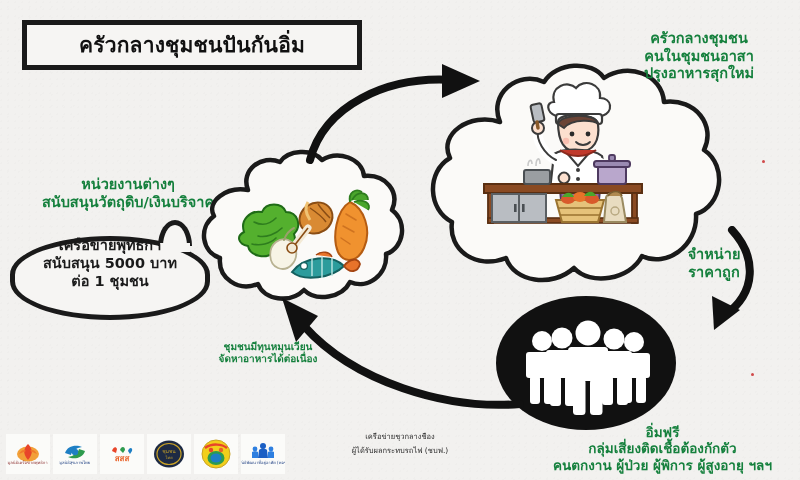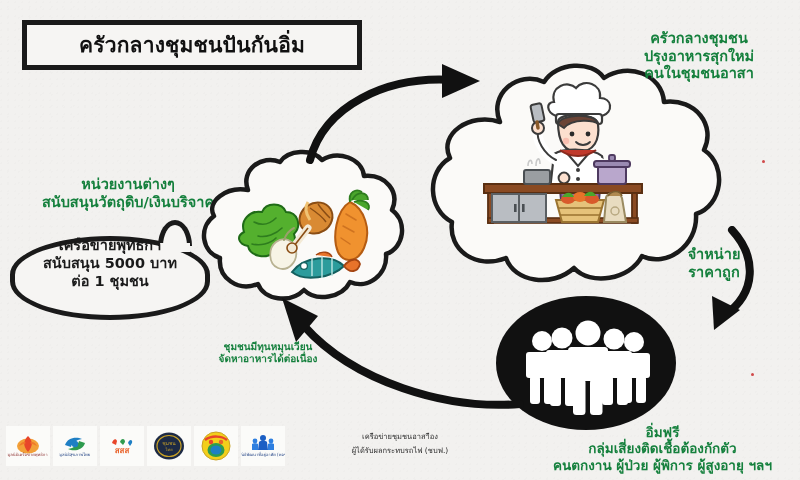--- a/index.html
+++ b/index.html
@@ -126,21 +126,21 @@
   #arrow-top    { left: 300px; top: 50px;  width: 210px; height: 120px; }
   #arrow-right  { left: 628px; top: 226px; width: 140px; height: 130px; }
   #arrow-bottom { left: 270px; top: 290px; width: 260px; height: 120px; }
   #arrow-left   { left: 150px; top: 300px; width: 130px; height: 120px; }
 
   
   #logo-strip {
     position: absolute;
     left: 6px; top: 426px;
     width: 320px; height: 48px;
-    display: flex; align-items: flex-start; gap: 3px;
+    display: flex; align-items: flex-end; gap: 3px;
   }
   .logo {
     width: 44px; height: 40px;
     background: #fbfbf9;
     display: flex; flex-direction: column;
     align-items: center; justify-content: center;
     overflow: hidden;
   }
   .logo .mark { display:block; }
   .logo .cap {
@@ -326,22 +326,22 @@
       <g>
         <path d="M126,122 C124,114 140,112 142,120 L146,144 L124,144 Z" fill="#e8dcc0" stroke="#9a8a60" stroke-width="2"></path>
         <path d="M128,118 C132,112 140,112 142,118" fill="#b08a50" stroke="#7a5d30" stroke-width="1.6"></path>
         <circle cx="135" cy="133" r="4" fill="none" stroke="#b7a880" stroke-width="1.4"></circle>
       </g>
     </svg>
   </div>
 
   <div class="txt" id="label-kitchen">
     <div>ครัวกลางชุมชน</div>
+    <div>คนในชุมชนอาสา</div>
     <div>ปรุงอาหารสุกใหม่</div>
-    <div>คนในชุมชนอาสา</div>
   </div>
 
   <div class="txt" id="label-sell">
     <div>จำหน่าย</div>
     <div>ราคาถูก</div>
   </div>
 
   <div class="txt" id="label-rotate">
     <div>ชุมชนมีทุนหมุนเวียน</div>
     <div>จัดหาอาหารได้ต่อเนื่อง</div>
@@ -472,17 +472,17 @@
         <circle cx="5" cy="7" r="2.4" fill="#2e7fe0"></circle>
         <path d="M2,10 C3,9 7,9 8,10 L8,16 L2,16 Z" fill="#2e7fe0"></path>
         <circle cx="21" cy="7" r="2.4" fill="#2e7fe0"></circle>
         <path d="M18,10 C19,9 23,9 24,10 L24,16 L18,16 Z" fill="#2e7fe0"></path>
       </svg>
       <span class="cap cap-blue">มูลนิธิพัฒนาที่อยู่อาศัย (พอช.)</span>
     </div>
   </div>
 
   <div id="footer-credit">
-    <div>เครือข่ายชุมชนอาสาือง</div>
+    <div>เครือข่ายชุวกลางชือง</div>
     <div>ผู้ได้รับผลกระทบรถไฟ (ชบฟ.)</div>
   </div>
 
 </div>
 
 </body></html>

